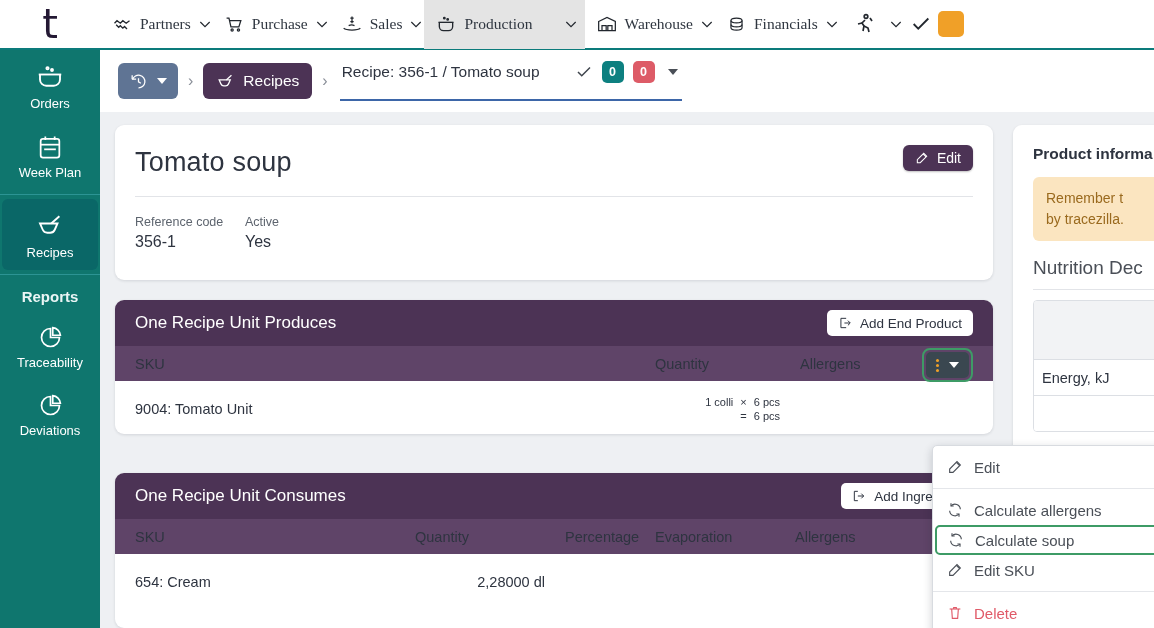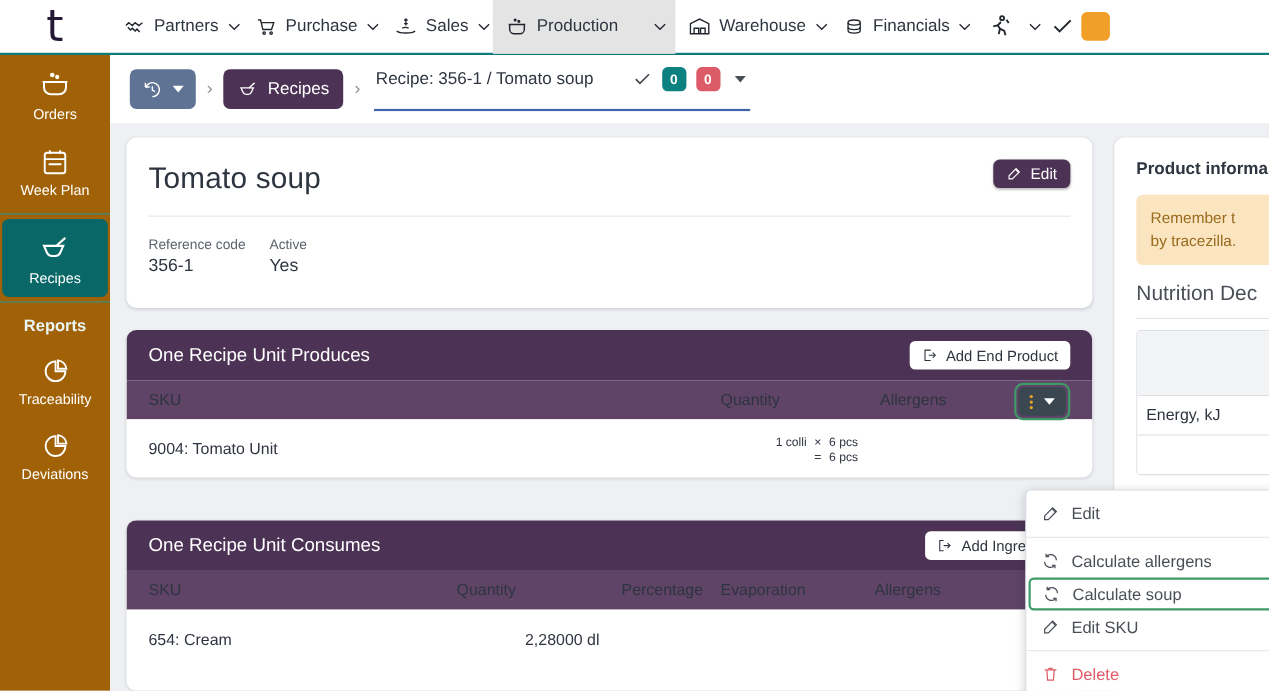--- a/index.html
+++ b/index.html
@@ -28,33 +28,33 @@
   .brand-t {
     font-family: "DejaVu Sans", sans-serif;
     font-size: 40px; line-height: 36px; color: #241934; font-weight: 400;
   }
   .nav-items { display: flex; align-items: center; height: 50px; }
   .nav-group {
     display: flex; align-items: center; height: 50px;
     padding: 0 6px 0 12px; gap: 8px;
   }
   .nav-group.active { background: #e4e4e4; }
-  .nav-label { font-size: 15.5px; color: #2f3640; white-space: nowrap; }
+  .nav-label { font-size: 15.5px; color: #2f3640; white-space: nowrap; font-family: Liberation Serif, serif; }
   .nav-ico { display: flex; align-items: center; color: #22272e; }
   .chev { width: 16px; height: 16px; }
   .nav-check { margin-left: 6px; color: #22272e; display: flex; align-items: center; }
   .nav-orange {
     width: 26px; height: 26px; border-radius: 5px; background: #f0a028;
     margin-left: 6px; flex: 0 0 26px;
   }
 
   
   .sidebar {
     position: absolute; top: 50px; left: 0; width: 100px; height: 578px;
-    background: #a16207;
+    background: #0f766e;
     z-index: 30;
   }
   .side-item {
     width: 100px; padding: 12px 2px 10px; text-align: center;
     color: #ffffff;
   }
   .side-item .s-ico { display: flex; justify-content: center; margin-bottom: 4px; }
   .side-item .s-lbl {
     font-size: 13px; line-height: 15px; color: #ffffff;
     white-space: nowrap; overflow: hidden; text-overflow: ellipsis;

